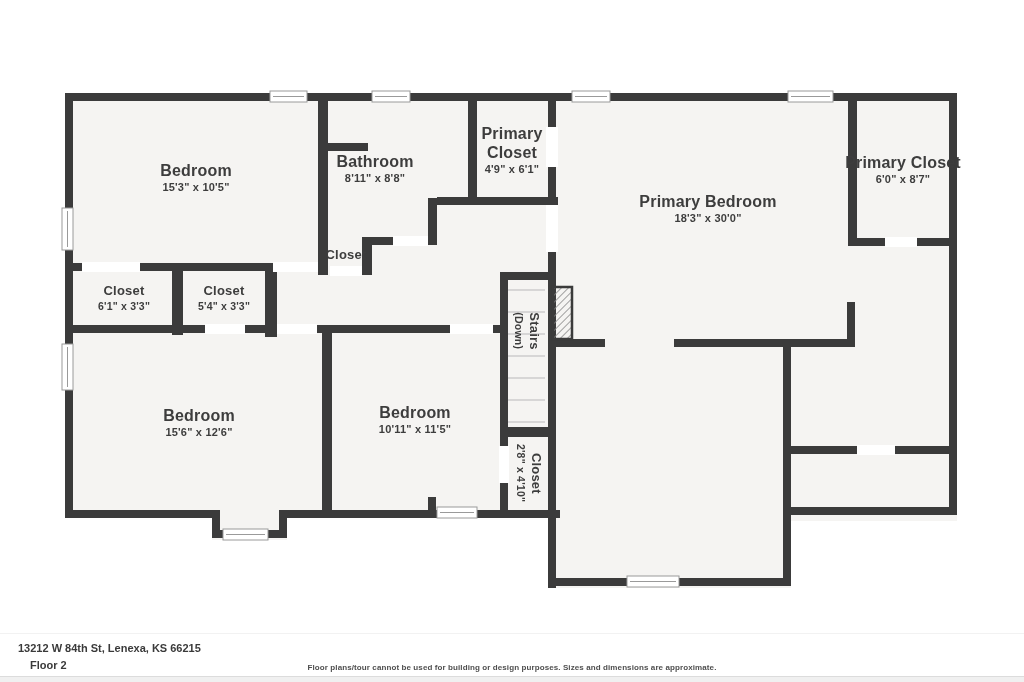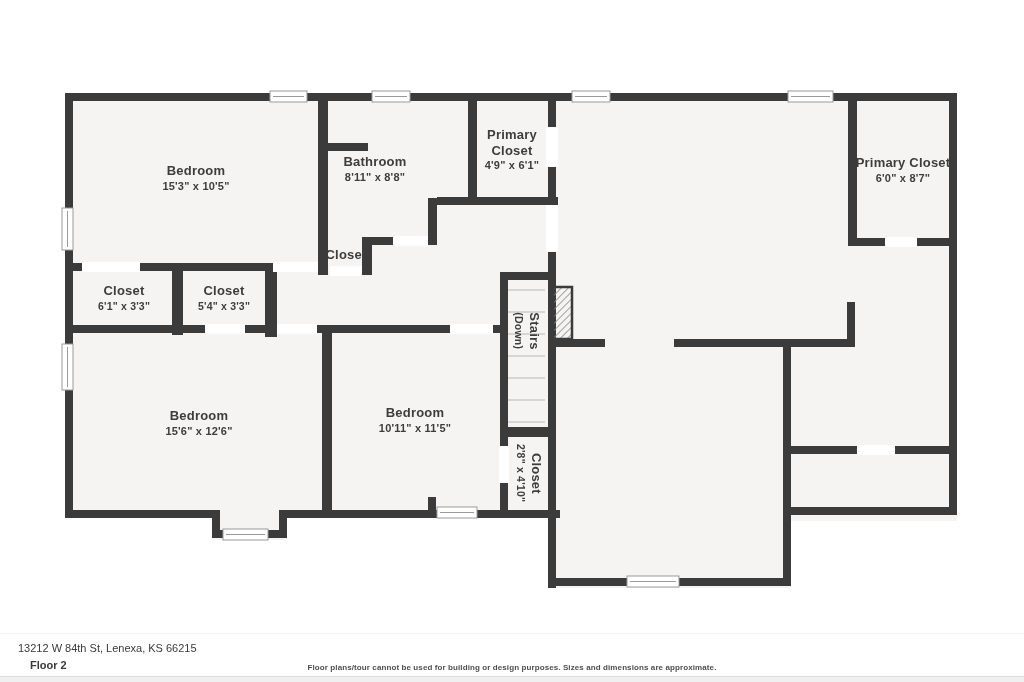--- a/index.html
+++ b/index.html
@@ -8,28 +8,28 @@
   svg{position:absolute;left:0;top:0;}
   .floor rect{fill:var(--floor,#f5f4f2);}
   .wall rect{fill:var(--wall,#3b3b3b);}
   .door rect{fill:var(--door,#ffffff);}
   .win rect{fill:#ffffff;stroke:var(--window-frame,#9a9a9a);stroke-width:1;}
   .win line{stroke:var(--window-frame,#9a9a9a);stroke-width:1;}
   .tread{stroke:var(--tread,#cccccc);stroke-width:1.5;}
   .hatch-rect{stroke:var(--wall,#3b3b3b);stroke-width:2.5;}
   .label{position:absolute;transform:translate(-50%,-50%);text-align:center;
          color:var(--label,#3d3d3d);line-height:1.2;white-space:nowrap;}
-  .label .rname{font-size:13px;font-weight:700;letter-spacing:.2px;}
+  .label .rname{font-size:16px;font-weight:700;letter-spacing:.2px;}
   .label .rdims{font-size:11px;font-weight:700;letter-spacing:.2px;margin-top:1px;}
   .label.small .rname{font-size:13px;text-align:center;}
   .label.small .rdims{font-size:10.5px;}
   .label.wrap{white-space:normal;width:74px;}
   .label.vert{writing-mode:vertical-rl;white-space:nowrap;}
   .label.vert .rdims{margin-top:0;margin-right:1px;}
-  .footer-line1{position:absolute;left:18px;top:642px;font-size:11px;font-weight:400;color:var(--footer-text,#3a3a3a);}
+  .footer-line1{position:absolute;left:18px;top:642px;font-size:11px;font-weight:700;color:var(--footer-text,#3a3a3a);}
   .footer-line2{position:absolute;left:18px;top:659px;font-size:11px;font-weight:700;color:var(--footer-text,#3a3a3a);margin-left:12px;}
   .disclaimer{position:absolute;left:50%;transform:translateX(-50%);top:663px;font-size:8px;
               font-weight:700;color:var(--disclaimer,#4f4f4f);letter-spacing:.1px;}
   .divider-top{position:absolute;left:0;top:633px;width:100%;height:1px;background:#f2f2f2;}
   .bottom-strip{position:absolute;left:0;top:676px;width:100%;height:6px;background:#f0f0f0;border-top:1px solid #dcdcdc;box-sizing:border-box;}
 </style>
 </head>
 <body>
 
 <div class="page">
@@ -174,20 +174,24 @@
     <div class="rdims">15'3" x 10'5"</div>
   </div>
   <div class="label" style="left:375px;top:169px">
     <div class="rname">Bathroom</div>
     <div class="rdims">8'11" x 8'8"</div>
   </div>
   <div class="label wrap" style="left:512px;top:150px">
     <div class="rname">Primary Closet</div>
     <div class="rdims">4'9" x 6'1"</div>
   </div>
+  <div class="label" style="left:708px;top:209px">
+    <div class="rname">Primary Bedroom</div>
+    <div class="rdims">18'3" x 30'0"</div>
+  </div>
   <div class="label" style="left:903px;top:170px">
     <div class="rname">Primary Closet</div>
     <div class="rdims">6'0" x 8'7"</div>
   </div>
   <div class="label small" style="left:346px;top:255px">
     <div class="rname">Closet</div>
   </div>
   <div class="label small" style="left:124px;top:298px">
     <div class="rname">Closet</div>
     <div class="rdims">6'1" x 3'3"</div>

